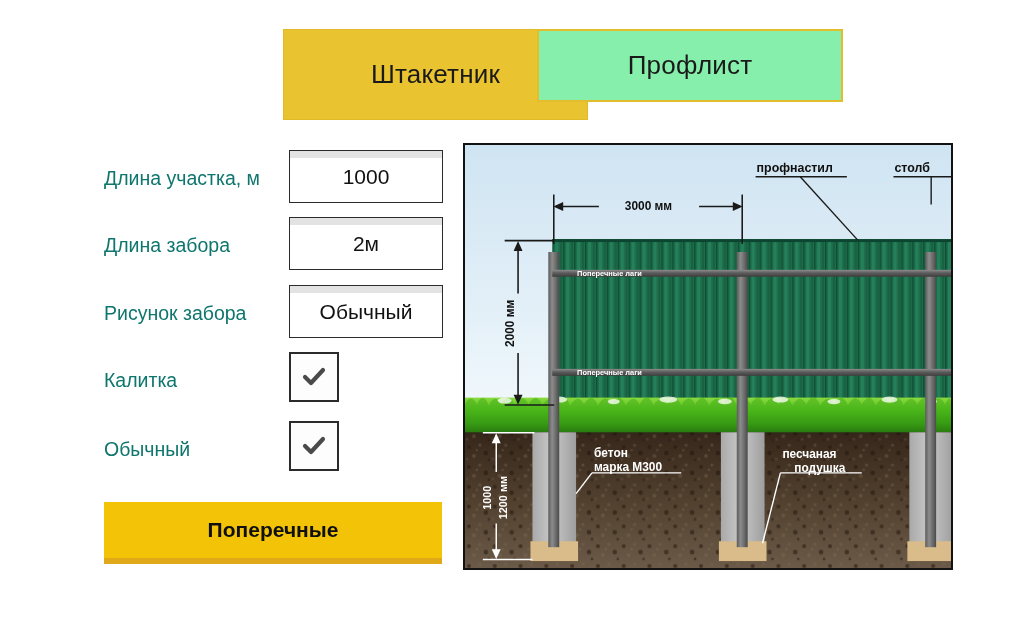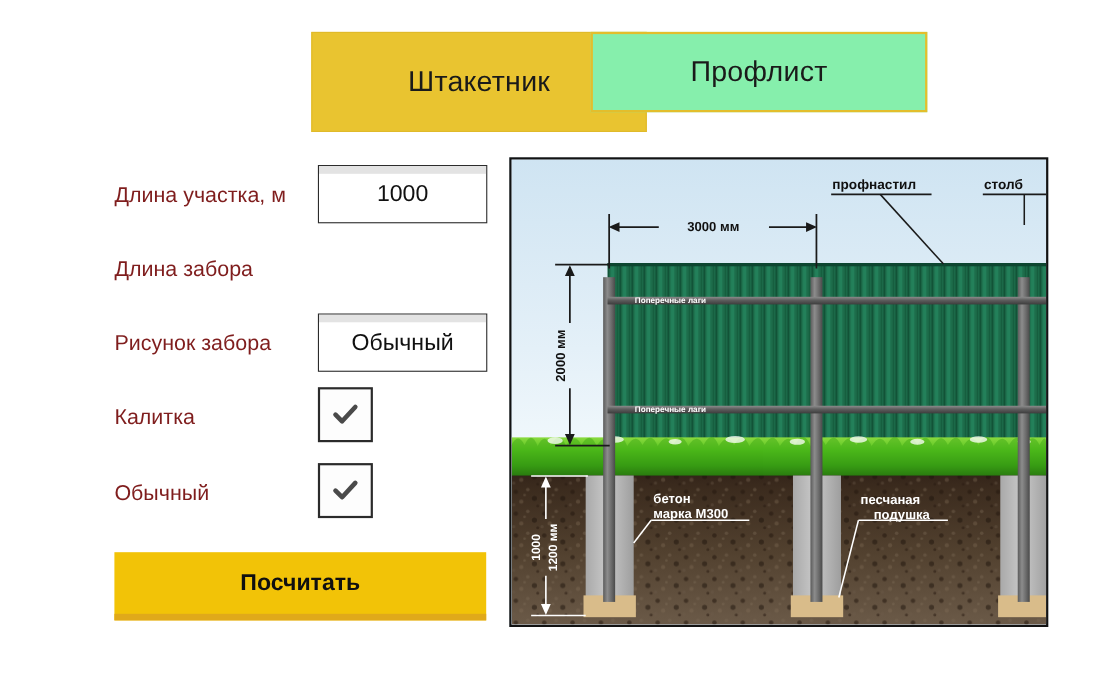--- a/index.html
+++ b/index.html
@@ -46,21 +46,21 @@
 
   
   #form { position: absolute; left: 0; top: 0; width: 470px; height: 634px; }
   .frow { position: absolute; left: 0; width: 470px; height: 56px; }
   .flabel {
     position: absolute;
     left: 104px;
     top: 50%;
     transform: translateY(-50%);
     font-size: 19.5px;
-    color: #7f1d1d;
+    color: #0f766e;
     white-space: nowrap;
   }
   .finput {
     position: absolute;
     left: 289px;
     top: 0;
     width: 154px;
     height: 53px;
     box-sizing: border-box;
     background: #ffffff;
@@ -160,20 +160,23 @@
 
   <div class="frow" id="row-length">
     <div class="flabel">Длина участка, м</div>
     <div class="finput">
       <span>1000</span>
     </div>
   </div>
 
   <div class="frow" id="row-height">
     <div class="flabel">Длина забора</div>
+    <div class="finput">
+      <span>2м</span>
+    </div>
   </div>
 
   <div class="frow" id="row-gate">
     <div class="flabel">Калитка</div>
     <div class="fcheck">
       <svg width="30" height="30" viewBox="0 0 30 30">
         <path d="M6 15 L12 21 L24 8" stroke="#4a4a4a" stroke-width="4.2" fill="none" stroke-linecap="round" stroke-linejoin="round"></path>
       </svg>
     </div>
   </div>
@@ -187,21 +190,21 @@
 
   <div class="frow" id="row-gates">
     <div class="flabel">Обычный</div>
     <div class="fcheck">
       <svg width="30" height="30" viewBox="0 0 30 30">
         <path d="M6 15 L12 21 L24 8" stroke="#4a4a4a" stroke-width="4.2" fill="none" stroke-linecap="round" stroke-linejoin="round"></path>
       </svg>
     </div>
   </div>
 
-  <button id="calc-button">Посчитать</button>
+  <button id="calc-button">Поперечные</button>
 </div>
 
 <div id="diagram">
   <svg viewBox="0 0 490 427" preserveAspectRatio="none">
     <defs>
       <linearGradient id="skyGrad" x1="0" y1="0" x2="0" y2="1">
         <stop offset="0%" stop-color="#cfe4f2"></stop>
         <stop offset="60%" stop-color="#e4f0f8"></stop>
         <stop offset="100%" stop-color="#f4fafd"></stop>
       </linearGradient>

